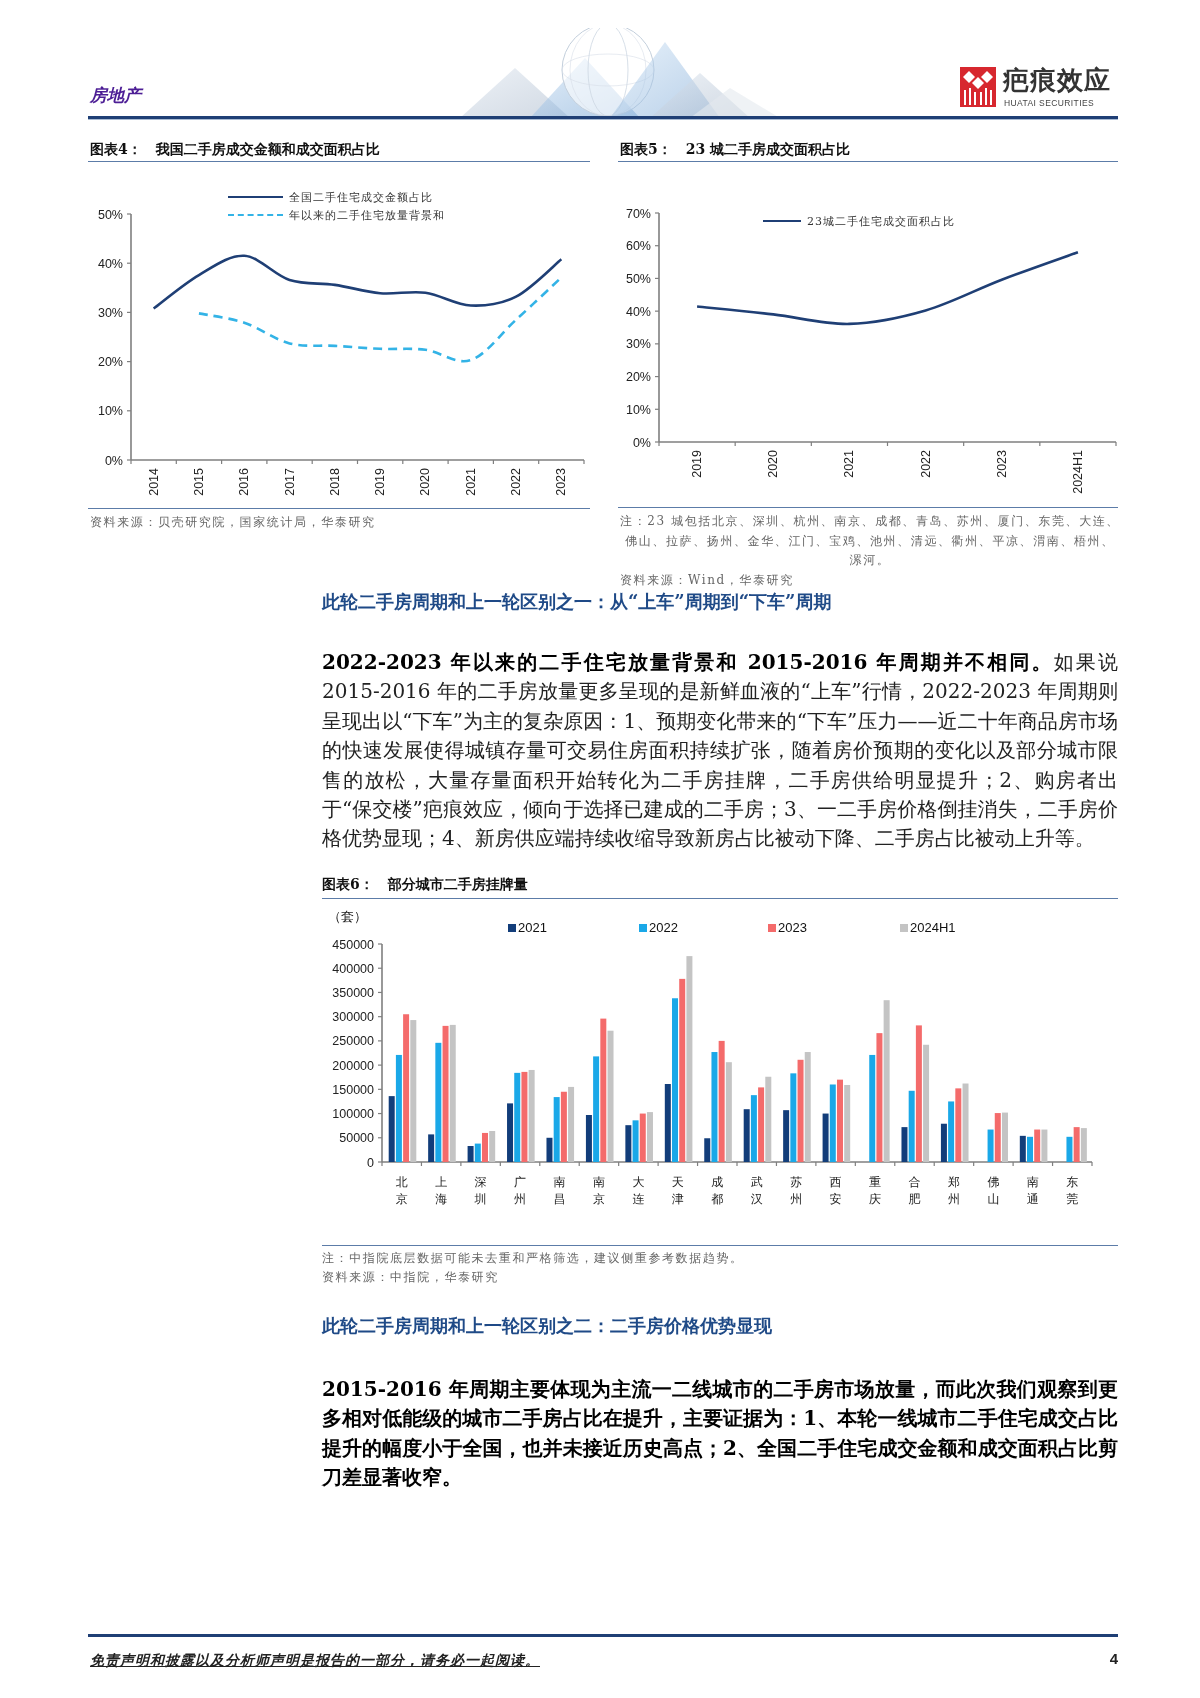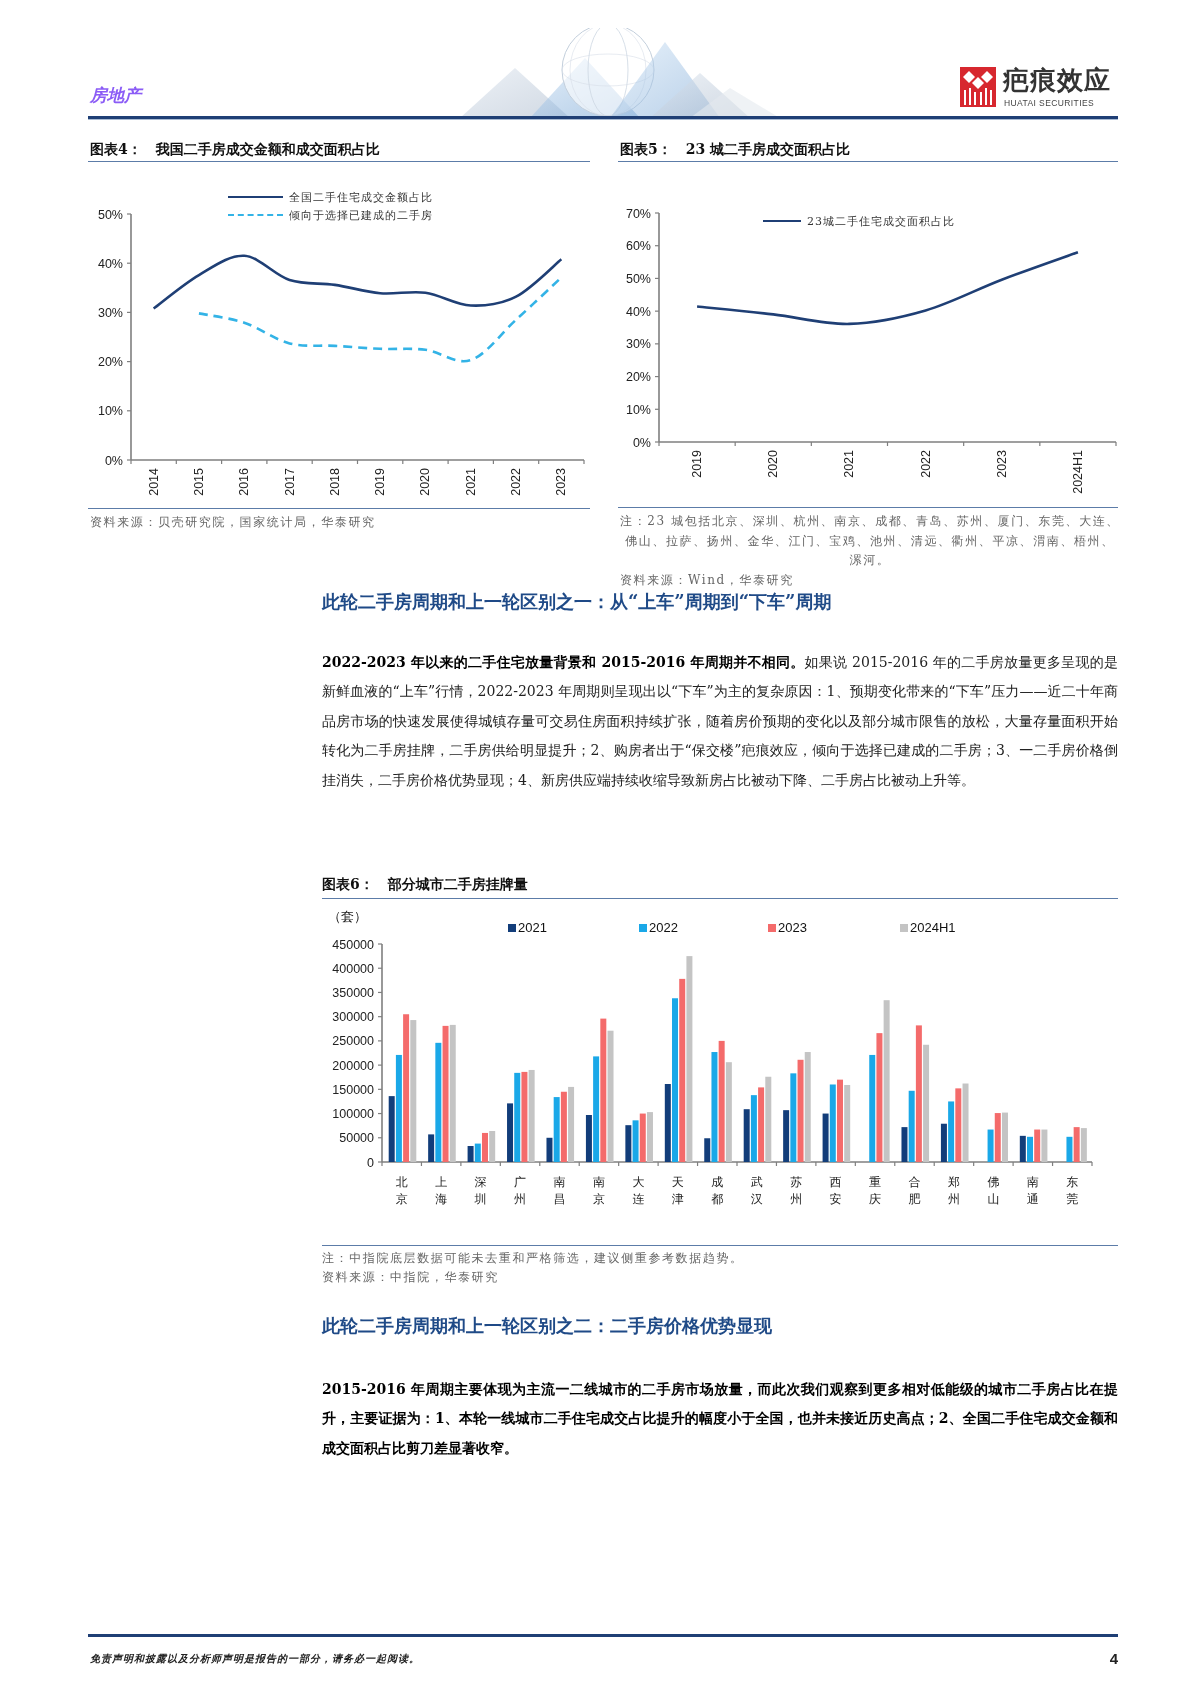--- a/index.html
+++ b/index.html
@@ -1,21 +1,21 @@
 <!DOCTYPE html>
 <html><head>
 <meta charset="utf-8">
 <style>
   * { box-sizing: border-box; margin: 0; padding: 0; }
   html, body { width: 1200px; height: 1698px; background: #ffffff; }
   body { position: relative; overflow: hidden; font-family: "DejaVu Sans", "Liberation Sans", sans-serif; color: #1a1a1a; }
   .abs { position: absolute; }
 
   
-  .section-label { left: 90px; top: 84px; font-family: "DejaVu Serif", serif; font-size: 17px; font-weight: bold; font-style: italic; color: #8b5cf6; text-align: center; }
+  .section-label { left: 90px; top: 84px; font-family: "DejaVu Serif", serif; font-size: 17px; font-weight: bold; font-style: italic; color: #4c1d95; text-align: center; }
   .globe { left: 460px; top: 28px; }
   .logo-icon { left: 960px; top: 67px; }
   .logo-cn { left: 1003px; top: 63px; font-size: 26px; font-weight: bold; color: #333; letter-spacing: 1px; white-space: nowrap; }
   .logo-en { left: 1004px; top: 98px; font-family: "Liberation Sans", sans-serif; font-size: 8.5px; color: #444; letter-spacing: 0.4px; white-space: nowrap; }
   .header-rule { left: 88px; top: 116px; width: 1030px; height: 3px; background: #1f3f75; box-shadow: 0 1px 0 #a9bbd3; }
 
   
   .fig-title { font-size: 14px; font-weight: bold; color: #111; white-space: nowrap; font-family: "DejaVu Serif", serif; }
   .fig-title .lbl { margin-right: 14px; text-align: center; }
   .thin-rule { height: 1px; background: #5c7ca8; }
@@ -23,26 +23,26 @@
 
   .legend-row { position: absolute; display: flex; align-items: center; height: 18px; white-space: nowrap; }
   .legend-line { width: 55px; height: 0; border-top: 2.5px solid #1f3f75; margin-right: 6px; }
   .legend-dash { width: 55px; height: 0; border-top: 2.5px dashed #33b3e6; margin-right: 6px; }
   .legend-text { font-family: "DejaVu Serif", serif; font-size: 11px; color: #333; letter-spacing: 1px; }
   .bar-legend { position: absolute; display: flex; align-items: center; white-space: nowrap; }
   .bar-legend .sw { width: 8px; height: 8px; margin-right: 2px; }
   .bar-legend .tx { font-family: "Liberation Sans", sans-serif; font-size: 13px; color: #111; }
 
   .heading { left: 322px; font-family: "DejaVu Serif", serif; font-size: 18px; font-weight: bold; color: #1f4a87; white-space: nowrap; }
-  .para { left: 322px; width: 796px; font-family: "DejaVu Serif", serif; font-size: 14px; line-height: 29.4px; text-align: justify; color: #222; }
+  .para { left: 322px; width: 796px; font-family: "DejaVu Serif", serif; font-size: 20px; line-height: 29.4px; text-align: justify; color: #222; }
   .para .lead { font-weight: bold; color: #000; }
   .para.bold { font-weight: bold; color: #000; }
 
   .footer-rule { left: 88px; top: 1634px; width: 1030px; height: 3px; background: #1f3f75; }
-  .footer-text { left: 90px; top: 1652px; font-family: "DejaVu Serif", serif; font-size: 10px; font-style: italic; font-weight: bold; color: #222; letter-spacing: 1px; white-space: nowrap; }
+  .footer-text { left: 90px; top: 1652px; font-family: "DejaVu Serif", serif; font-size: 14px; font-style: italic; font-weight: bold; color: #222; letter-spacing: 1px; white-space: nowrap; text-decoration: underline; }
   .page-num { left: 1080px; width: 38px; top: 1650px; text-align: right; font-family: "Liberation Sans", sans-serif; font-size: 15px; font-weight: bold; color: #222; }
 
   svg text { font-family: "Liberation Sans", sans-serif; }
   .tick { font-size: 12.5px; fill: #222; }
   .cat { font-size: 12.5px; fill: #222; }
   .city { font-family: "DejaVu Serif", serif; font-size: 12px; fill: #222; }
 </style>
 </head>
 <body>
 
@@ -90,21 +90,21 @@
   <span class="lbl">图表4：</span><span>我国二手房成交金额和成交面积占比</span>
 </div>
 <div class="abs thin-rule" style="left:88px; top:161px; width:502px;"></div>
 
 <div class="legend-row" style="left:228px; top:188px;">
   <span class="legend-line"></span>
   <span class="legend-text">全国二手住宅成交金额占比</span>
 </div>
 <div class="legend-row" style="left:228px; top:206px;">
   <span class="legend-dash"></span>
-  <span class="legend-text">倾向于选择已建成的二手房</span>
+  <span class="legend-text">年以来的二手住宅放量背景和</span>
 </div>
 
 <svg id="chart4" class="abs" style="left:88px; top:168px;" width="502" height="338" viewBox="88 168 502 338">
     <line x1="131" y1="214" x2="131" y2="460" stroke="#7f7f7f" stroke-width="1.6"></line>
     <line x1="127" y1="460" x2="131" y2="460" stroke="#7f7f7f" stroke-width="1.2"></line>
     <text x="123" y="464.5" text-anchor="end" class="tick">0%</text>
     <line x1="127" y1="410.8" x2="131" y2="410.8" stroke="#7f7f7f" stroke-width="1.2"></line>
     <text x="123" y="415.3" text-anchor="end" class="tick">10%</text>
     <line x1="127" y1="361.6" x2="131" y2="361.6" stroke="#7f7f7f" stroke-width="1.2"></line>
     <text x="123" y="366.1" text-anchor="end" class="tick">20%</text>

